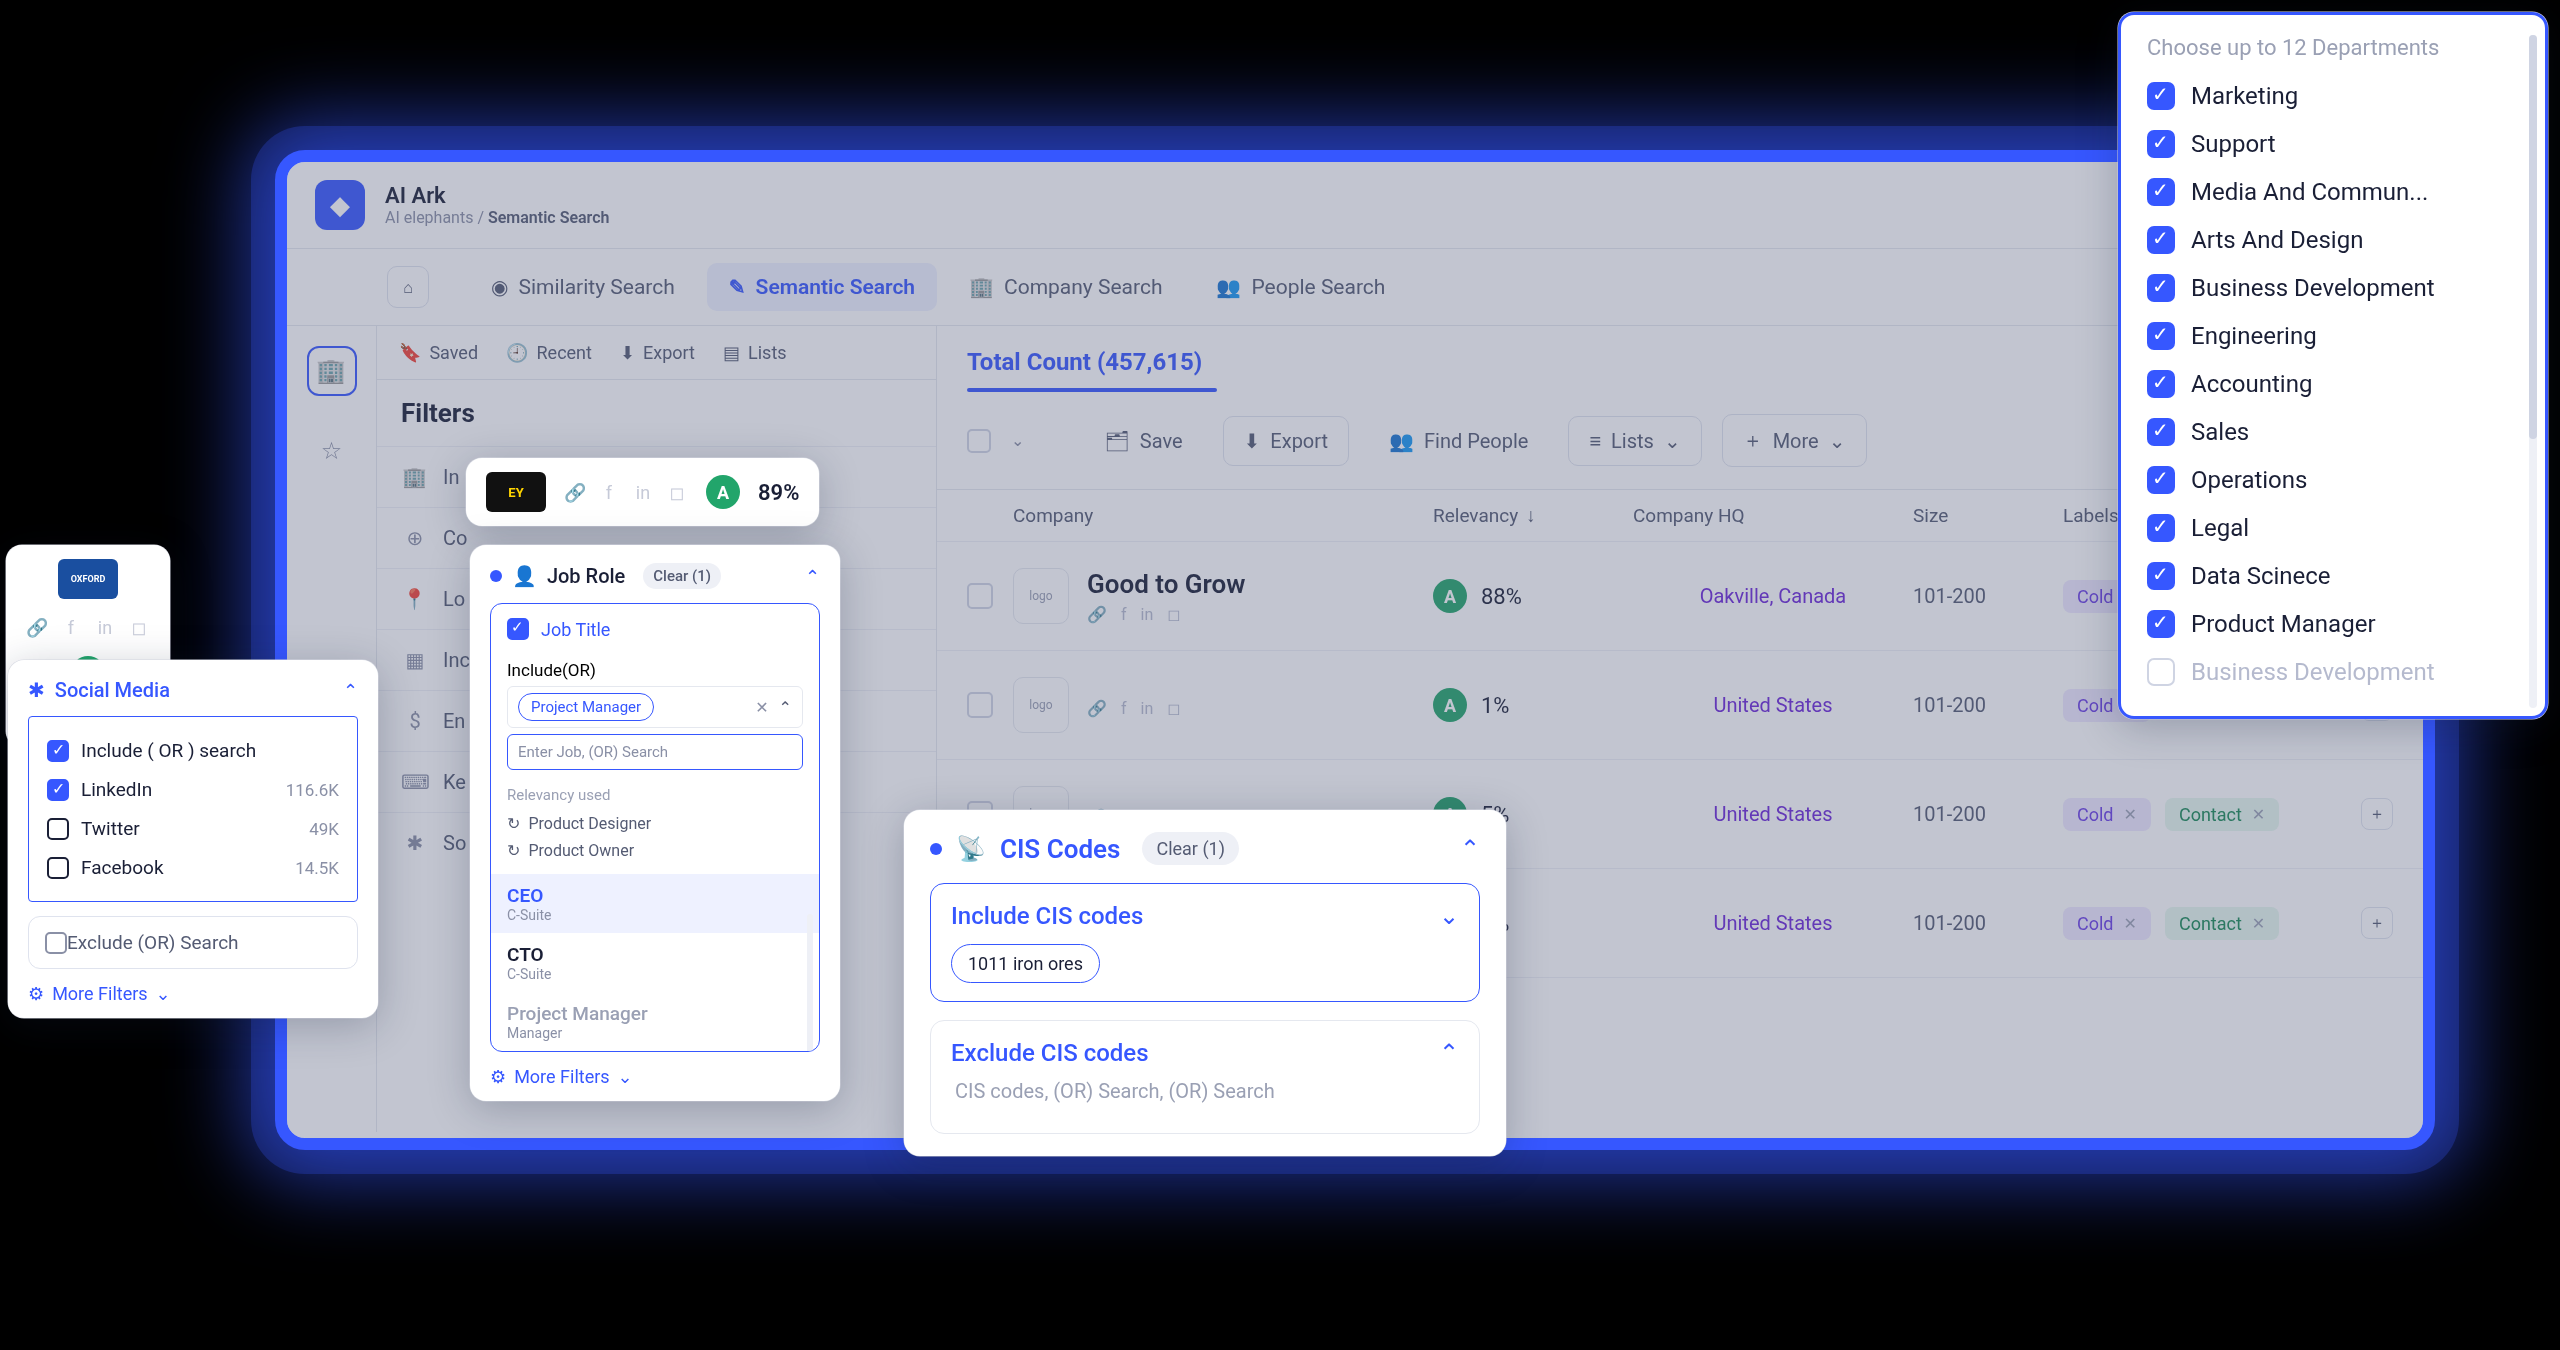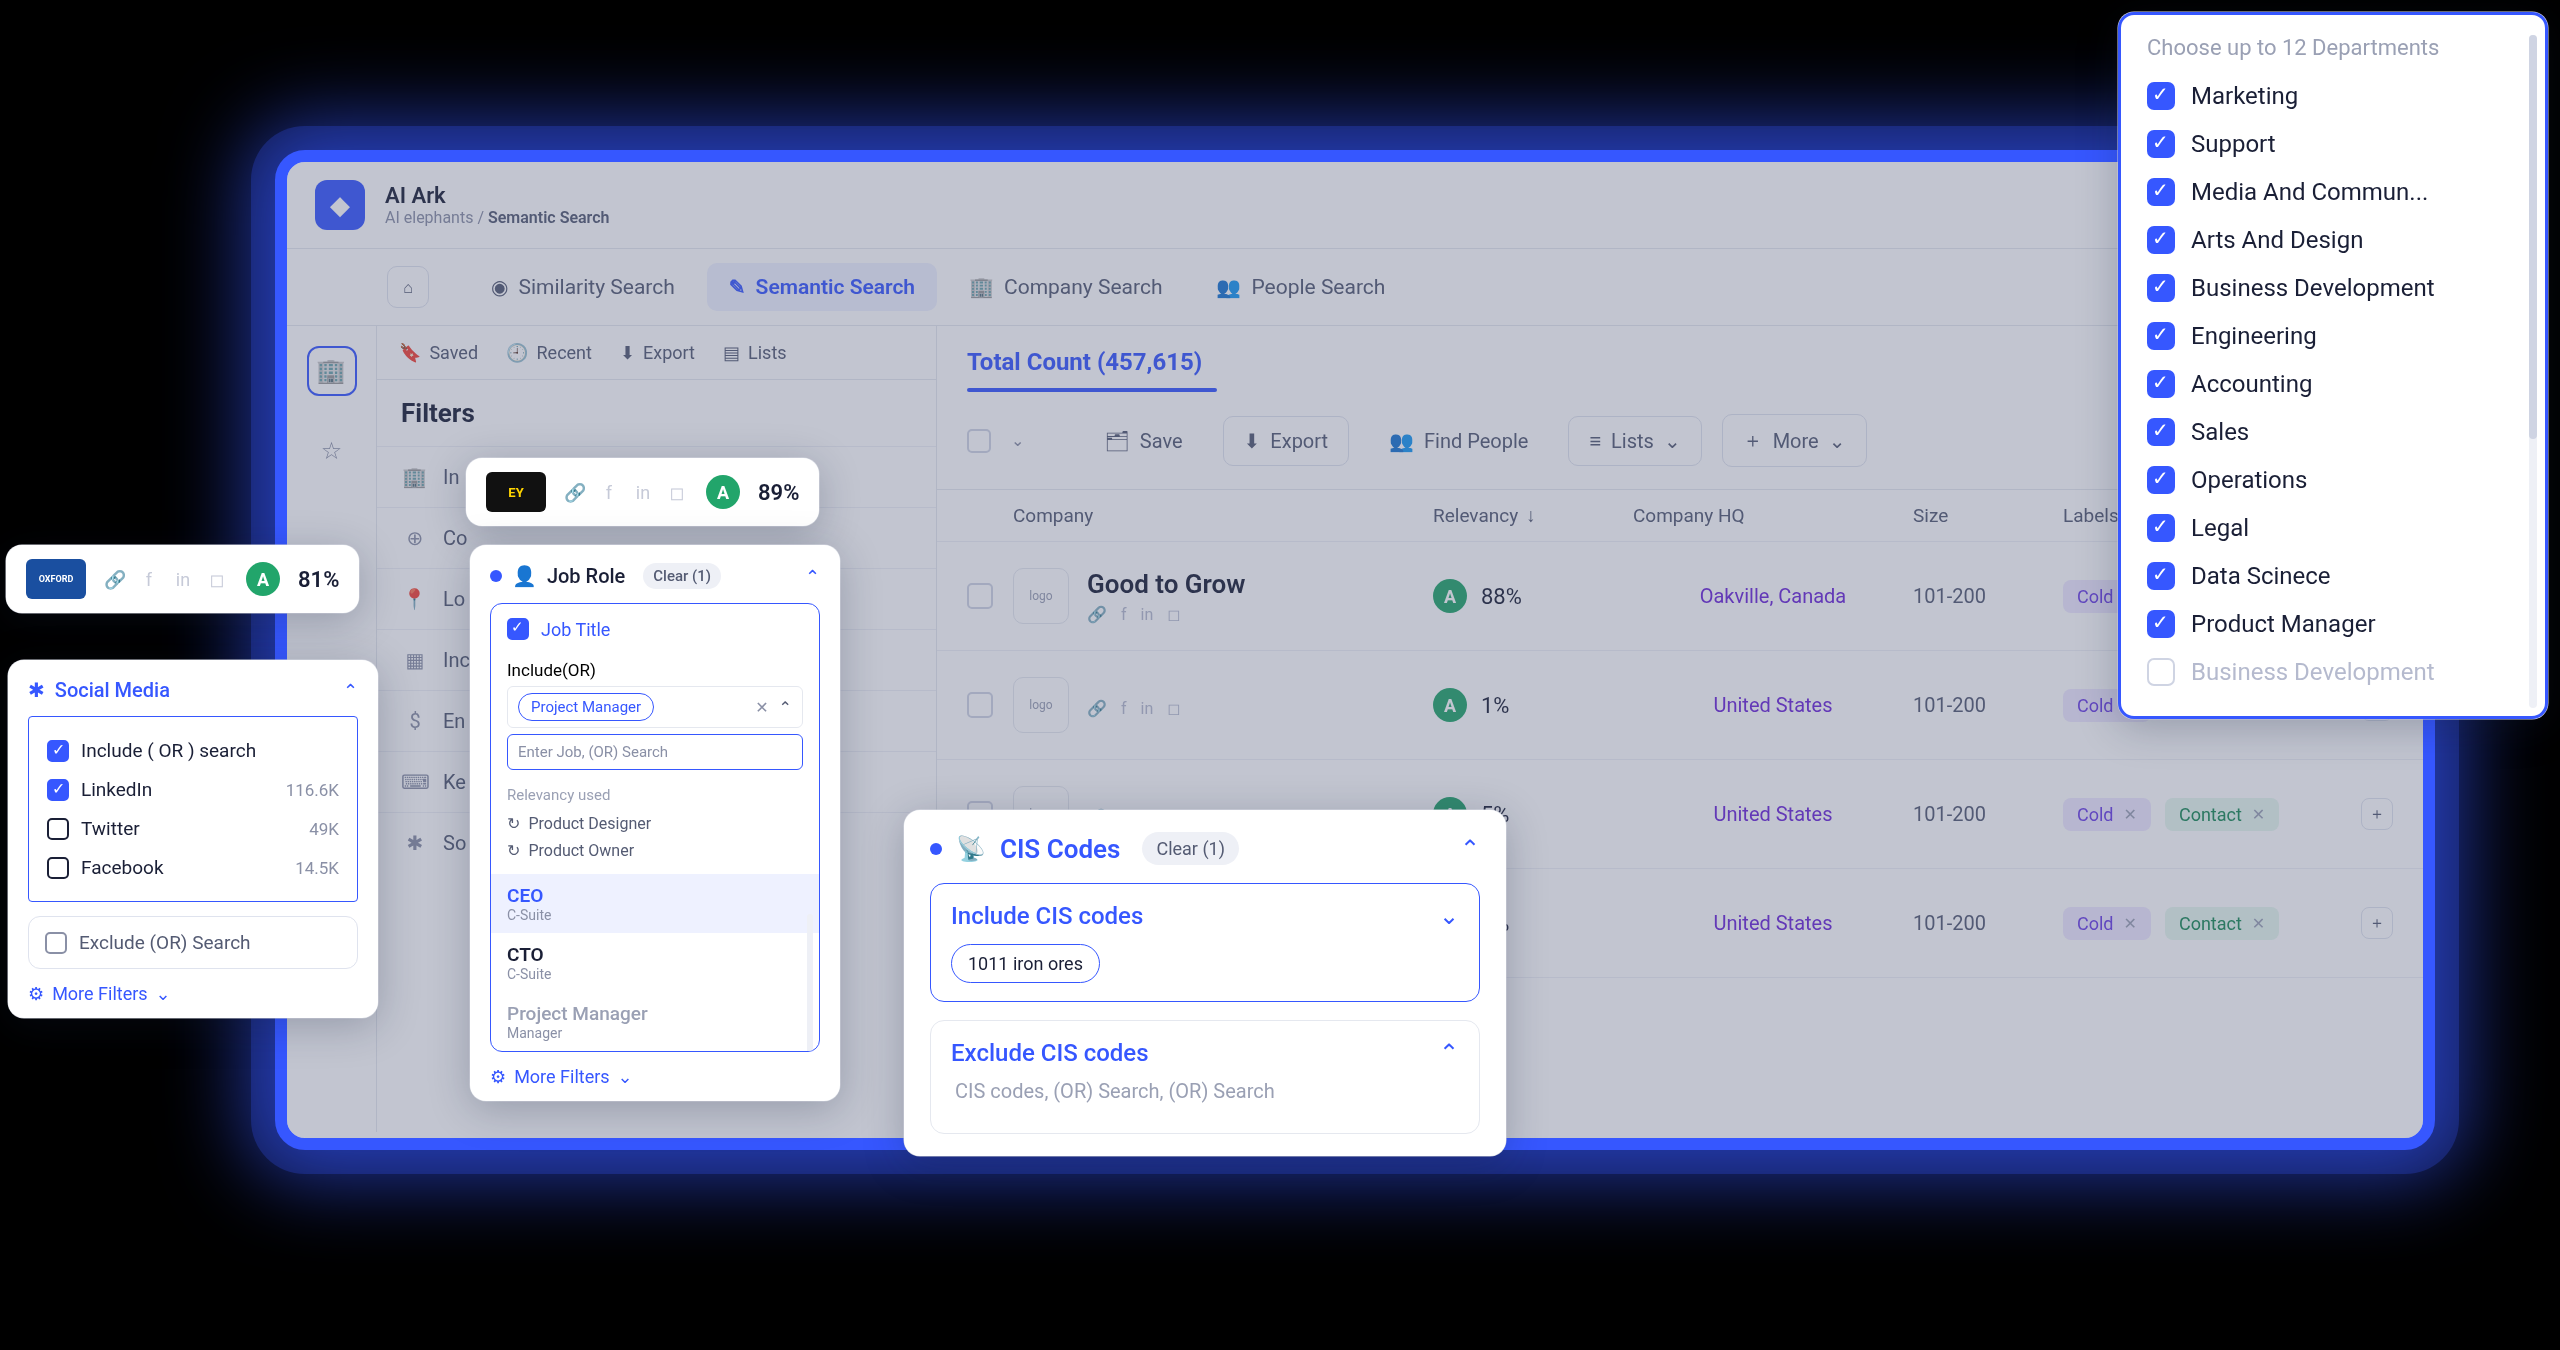--- a/index.html
+++ b/index.html
@@ -88,21 +88,21 @@
 .panel-sm { left: 8px; top: 660px; width: 370px; padding: 18px 20px 14px; }
 .panel-head { display:flex; align-items:center; gap:10px; color:#3657ff; font-size:20px; font-weight:500; }
 .panel-head .spacer { flex:1; }
 .chev { color:#3657ff; font-size:18px; }
 .box-outline { border:1.5px solid #3657ff; border-radius:4px; padding:14px 16px; margin-top:14px; }
 .row-chk { display:flex; align-items:center; gap:12px; padding:8px 2px; font-size:19px; color:#1a1f36; }
 .row-chk .chk2 { width:22px;height:22px; border:2px solid #1a1f36; border-radius:5px; flex-shrink:0; }
 .row-chk .chk2.checked { background:#3657ff; border-color:#3657ff; position:relative; }
 .row-chk .chk2.checked::after { content:"✓"; color:#fff; position:absolute; left:3px; top:-2px; font-size:16px; }
 .row-chk .count { margin-left:auto; color:#8a90a6; font-size:17px; }
-.exclude-box { border:1.5px solid #dfe3ee; border-radius:12px; padding:14px 16px; margin-top:14px; display:flex; gap:12px; align-items:center; color:#545b73; font-size:19px; }
+.exclude-box { border:1.5px solid #dfe3ee; border-radius:12px; padding:14px 16px; margin-top:14px; display:flex; gap:0; align-items:center; color:#545b73; font-size:19px; }
 .more-filters { display:flex; gap:8px; align-items:center; color:#3657ff; font-size:18px; margin-top:14px; }
 
 
 .panel-job { left: 470px; top: 545px; width: 370px; padding: 18px 20px 14px; }
 .clear-chip { background:#eef0f6; color:#545b73; font-size:15px; padding:4px 10px; border-radius:999px; margin-left:8px; }
 .job-inner { border:1.5px solid #3657ff; border-radius:12px; margin-top:14px; padding: 0; overflow:hidden; }
 .job-head { display:flex; align-items:center; gap:12px; padding:14px 16px; }
 .job-head .chk2 { width:22px;height:22px; background:#3657ff; border-radius:5px; position:relative; }
 .job-head .chk2::after { content:"✓"; color:#fff; position:absolute; left:4px; top:0; font-size:15px; }
 .include-or { color:#000000; font-size:17px; padding: 6px 16px; }
@@ -384,21 +384,21 @@
                 <span class="pill pill-contact">Contact <span class="x-close">✕</span></span>
                 <div class="plus-sq">＋</div>
               </div>
             </div>
           </div>
       </div>
     </div>
     <div class="dim"></div>
   </div>
 
-  <div class="float badge-strip" style="left:6px; top:545px;">
+  <div class="float badge-strip" style="left:6px; top:545px;flex-direction:column;">
     <div class="brand-chip" style="background:#1a4fa0">
         <span style="font-size:9px">OXFORD</span>
       </div>
     <div class="mini-icons">
       <span>🔗</span>
       <span>f</span>
       <span>in</span>
       <span>◻</span>
     </div>
     <div class="badge-a">A</div>

